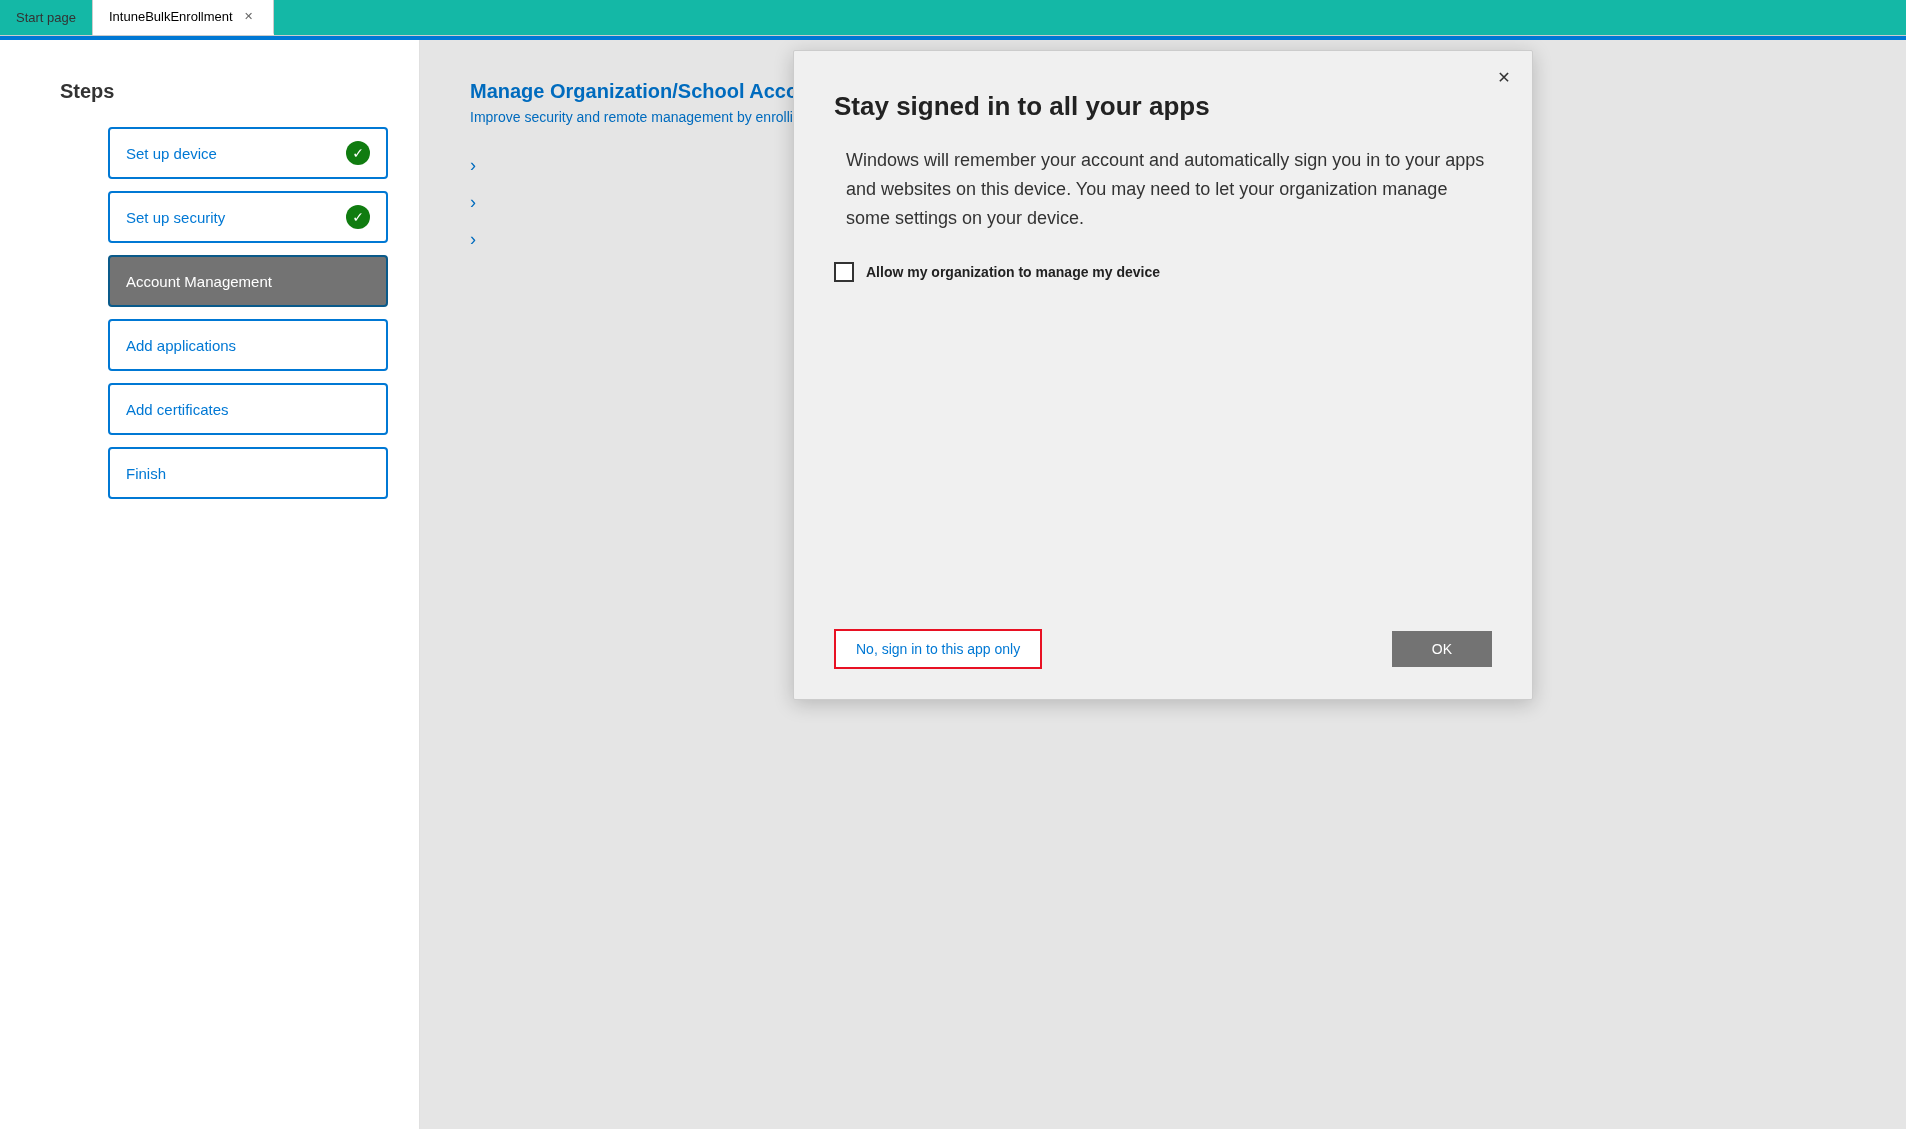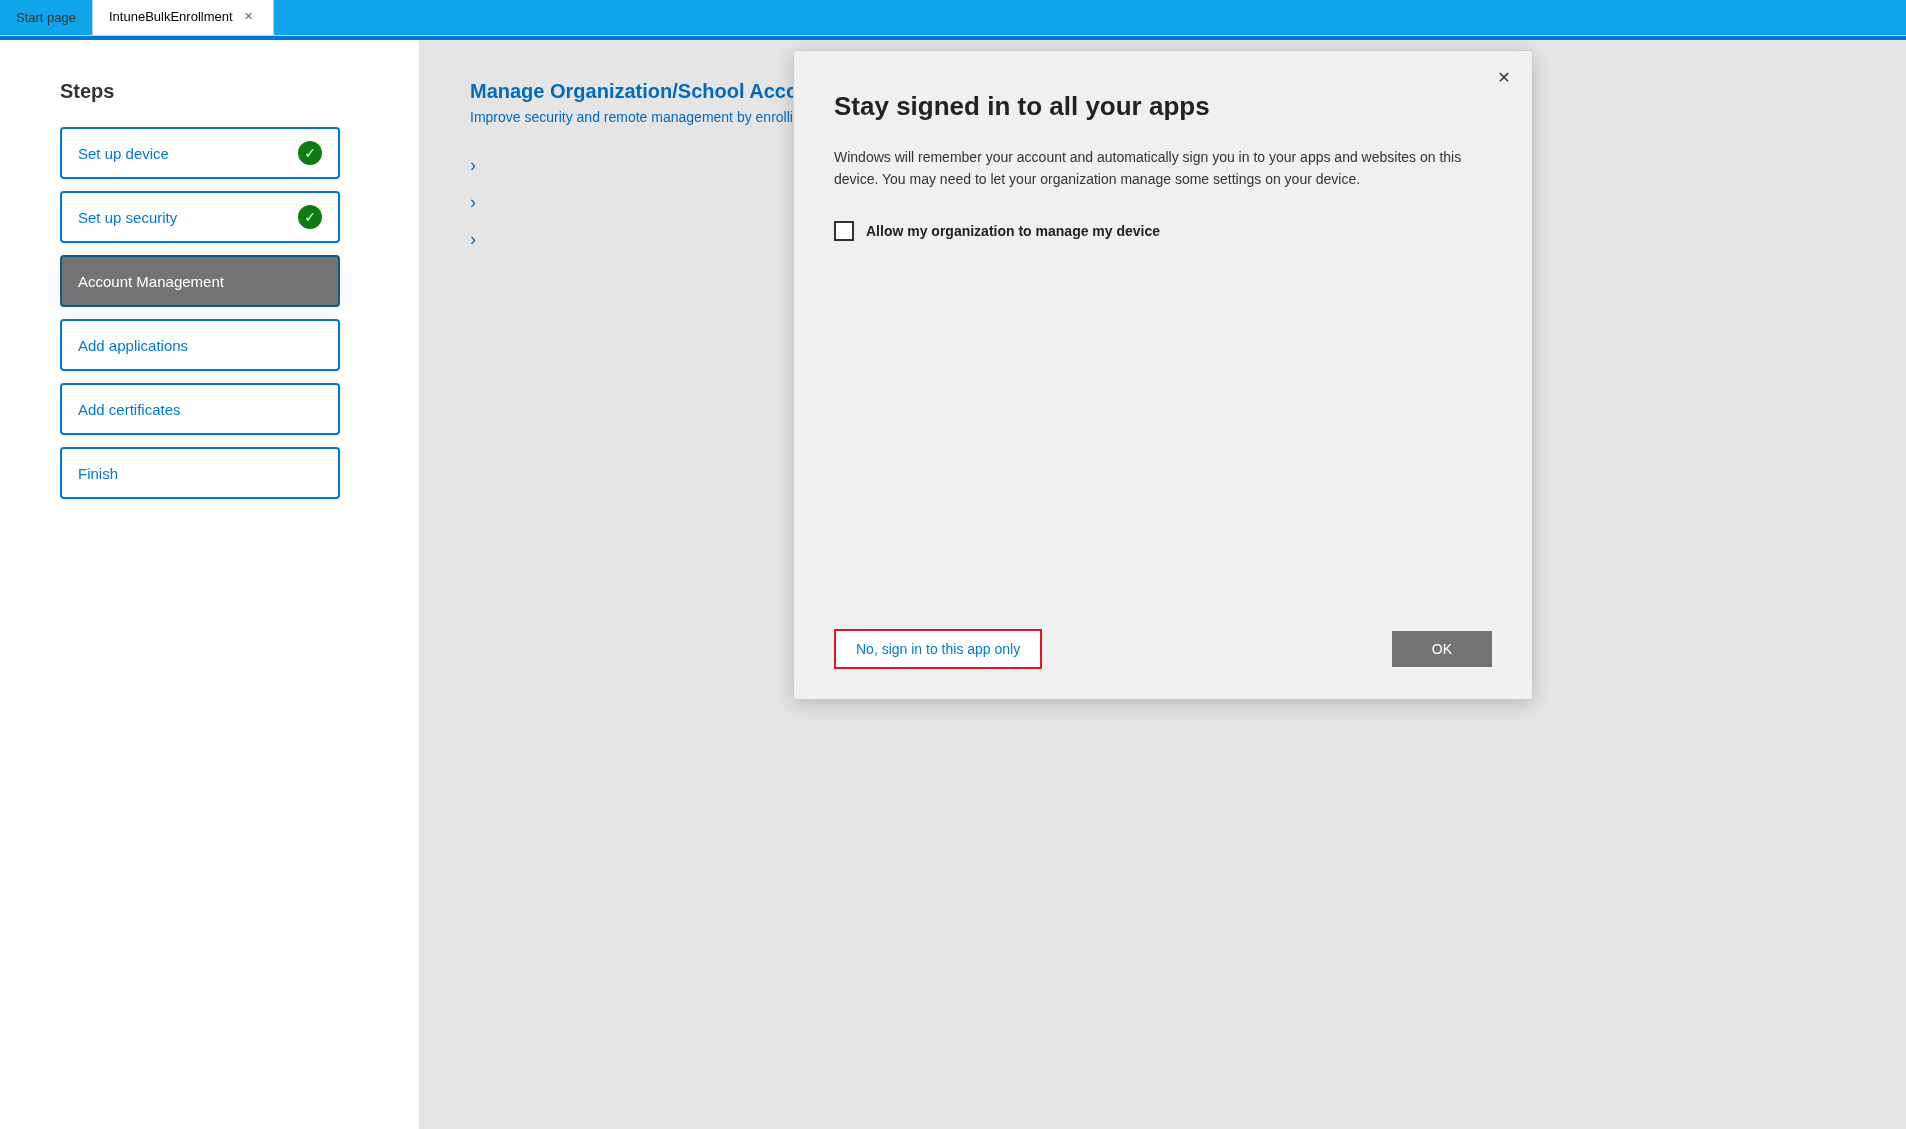--- a/index.html
+++ b/index.html
@@ -8,21 +8,21 @@
       background: #fff;
       width: 1906px;
       min-height: 1129px;
       overflow: hidden;
     }
 
     
     .title-bar {
       display: flex;
       align-items: stretch;
-      background: #0ea5e9;
+      background: #14b8a6;
       border-bottom: 1px solid #ccc;
       height: 36px;
     }
     .tab {
       display: flex;
       align-items: center;
       padding: 0 16px;
       font-size: 13px;
       color: #333;
       border-right: 1px solid #ccc;
@@ -77,20 +77,21 @@
       width: 280px;
       height: 52px;
       border: 2px solid #0078d4;
       border-radius: 4px;
       padding: 0 16px;
       margin-bottom: 12px;
       background: #fff;
       cursor: pointer;
       font-size: 15px;
       color: #0078d4;
+      margin-left: 48px;
     }
     .step-btn.active {
       background: #737373;
       color: #fff;
       border-color: #0a5a8a;
     }
     .check-icon {
       width: 24px;
       height: 24px;
       border-radius: 50%;
@@ -170,25 +171,26 @@
       padding: 40px 40px 30px 40px;
       flex: 1;
     }
     .modal-heading {
       font-size: 26px;
       font-weight: 700;
       color: #222;
       margin-bottom: 24px;
     }
     .modal-description {
-      font-size: 14px;
+      font-size: 18px;
       color: #333;
       line-height: 1.6;
       margin-bottom: 30px;
       max-width: 640px;
+      margin-left: 12px;
     }
     .checkbox-row {
       display: flex;
       align-items: center;
       gap: 12px;
       margin-bottom: 12px;
     }
     .checkbox-box {
       width: 20px;
       height: 20px;

